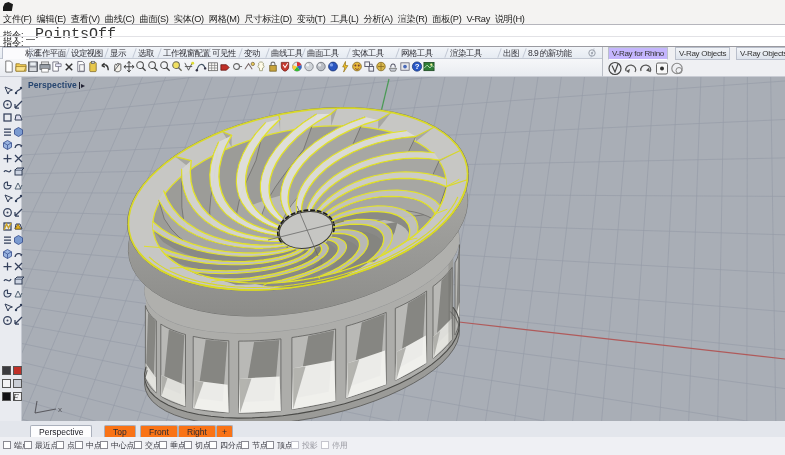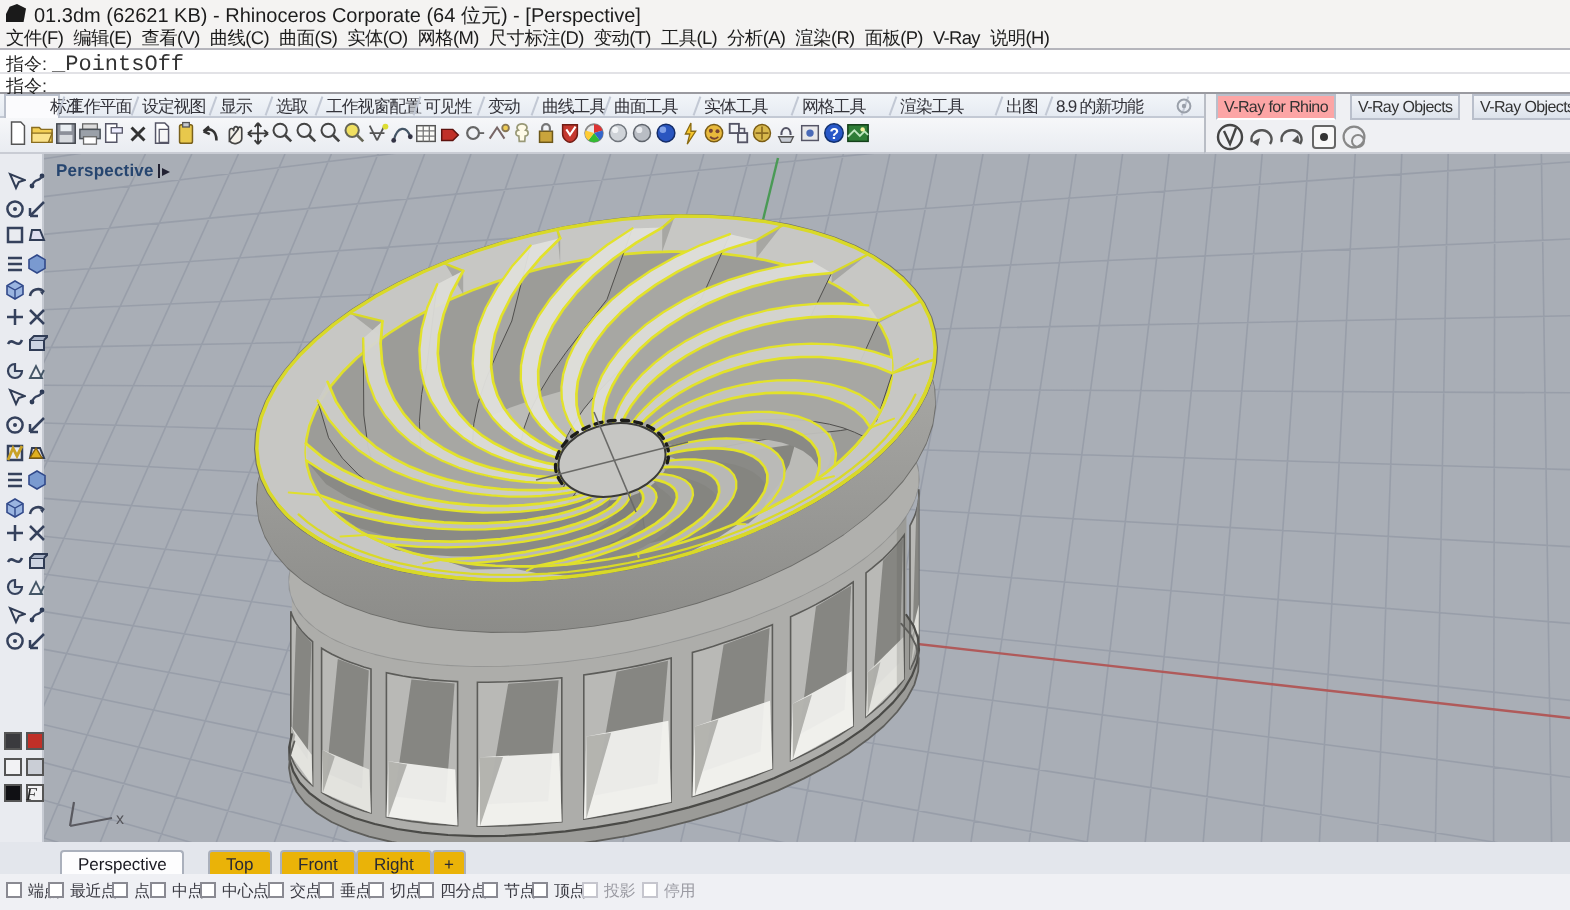--- a/index.html
+++ b/index.html
@@ -3,46 +3,45 @@
 *{margin:0;padding:0;box-sizing:border-box}
 body{width:785px;height:455px;overflow:hidden;font-family:"Liberation Sans",sans-serif;position:relative;background:#f0f0f2}
 .titlebar{position:absolute;left:0;top:0;width:785px;height:13px;background:#f4f3f2;font-size:10px;color:#1c1c1c}
 .titlebar span{position:absolute;left:17px;top:1px;letter-spacing:0}
 .tlogo{position:absolute;left:3px;top:2px;width:10px;height:9px;background:#1a1a1a;clip-path:polygon(0 55%,18% 15%,55% 0,100% 25%,88% 100%,30% 100%,0 100%)}
 .menubar{position:absolute;left:0;top:13px;width:785px;height:11px;background:#f4f3f2;font-size:9.2px;color:#1c1c1c;white-space:nowrap}
 .mi{margin-left:3px;margin-right:2px;letter-spacing:-0.3px}
 .cmd{position:absolute;left:0;top:24px;width:785px;height:23px;background:#fff;border-top:1px solid #b5b5bc;border-bottom:1px solid #9a9aa0;font-size:9px;color:#222}
 .cmd .l1{position:absolute;left:3px;top:1px}.cmd .l2{position:absolute;left:3px;top:12px}
 .cmd .sep{position:absolute;left:0;top:11px;width:785px;border-top:1px solid #e2e2e6}
-.mono{font-family:"Liberation Mono",monospace;font-size:11px;color:#333}
+.mono{font-family:"Liberation Mono",monospace;font-size:15px;color:#333}
 .tabrow{position:absolute;left:0;top:47px;width:785px;height:12px;background:linear-gradient(#f2f5f9,#e6ebf2);border-bottom:1px solid #c3c9d4;font-size:8.5px;color:#33333a}
 .tb{position:absolute;top:1px;letter-spacing:-0.6px;white-space:nowrap}
 .tabact{position:absolute;top:0;height:12px;background:#fbfbfd;border:1px solid #b9bfcb;border-bottom:none}
 .ts{position:absolute;top:1px;width:1px;height:10px;background:#c2c8d4;transform:rotate(20deg)}
 .iconrow{position:absolute;left:0;top:59px;width:602px;height:18px;background:linear-gradient(#f6f7f9,#e9ecf1);border-bottom:1px solid #c9ccd4;white-space:nowrap;padding-left:3px;padding-top:1px}
 .ic{display:inline-block;margin-right:0px;vertical-align:top}
 .vpanel{position:absolute;left:602px;top:47px;width:183px;height:30px;background:#eff0f3;border-left:1px solid #b9bdc5;border-bottom:1px solid #c9ccd4;font-size:8px;color:#333}
 .vtab{position:absolute;top:0;height:13px;border:1px solid #b9bfcb;background:linear-gradient(#f2f4f8,#dde3ec);padding:1px 3px 0 3px;white-space:nowrap;letter-spacing:-0.3px}
-.vtab.act{background:#fca5a5;border-bottom:1px solid #fff}
+.vtab.act{background:#c4b5fd;border-bottom:1px solid #fff}
 .vic{position:absolute;left:5px;top:14px}
 .leftbar{position:absolute;left:0;top:77px;width:22px;height:344px;background:#e9ebf0;border-right:1px solid #c6cad2}
 .li{position:absolute}
 .lsq{position:absolute;width:9px;height:9px}
 .vplabel{position:absolute;left:28px;top:80px;font-size:8.5px;font-weight:bold;color:#26456f;z-index:5;letter-spacing:0.1px}
 .vparrow{position:absolute;left:79px;top:82px;width:1px;height:7px;z-index:5;background:#223}
 .vtabs{position:absolute;left:0;top:421px;width:785px;height:16px;background:#e3e6ec;font-size:9px;color:#2a2a33}
-.vt{position:absolute;top:4px;height:12px;padding:1px 8px 0 8px;background:#eab308;border:1px solid #aab0bc;border-bottom:none;border-radius:2px 2px 0 0;font-size:8.5px}
+.vt{position:absolute;top:4px;height:12px;padding:1px 8px 0 8px;background:#f97316;border:1px solid #aab0bc;border-bottom:none;border-radius:2px 2px 0 0;font-size:8.5px}
 .vt.act{background:#fdfdfe;color:#1a1a22}
 .statusbar{position:absolute;left:0;top:437px;width:785px;height:18px;background:#eff0f4;font-size:8px}
 .cb{position:absolute;top:3.5px;width:8px;height:8px;background:#fff;border:1px solid #888;}
 .cl{position:absolute;top:3px;letter-spacing:-0.3px;white-space:nowrap}
 </style></head><body>
 <div class="titlebar">
     <div class="tlogo"></div>
-    <span>01.3dm (62621 KB) - Rhinoceros Corporate (64 位元) - [Perspective]</span>
   </div>
 <div class="menubar"><span class="mi">文件(F)</span><span class="mi">编辑(E)</span><span class="mi">查看(V)</span><span class="mi">曲线(C)</span><span class="mi">曲面(S)</span><span class="mi">实体(O)</span><span class="mi">网格(M)</span><span class="mi">尺寸标注(D)</span><span class="mi">变动(T)</span><span class="mi">工具(L)</span><span class="mi">分析(A)</span><span class="mi">渲染(R)</span><span class="mi">面板(P)</span><span class="mi">V-Ray</span><span class="mi">说明(H)</span></div>
 <div class="cmd">
     <div class="l1">指令: <span class="mono">_PointsOff</span></div>
     <div class="sep"></div>
     <div class="l2">指令:</div>
   </div>
 <div class="tabrow">
     <div class="tabact" style="left:2px;width:28px"></div>
     <span class="tb" style="left:25px">标准</span>

